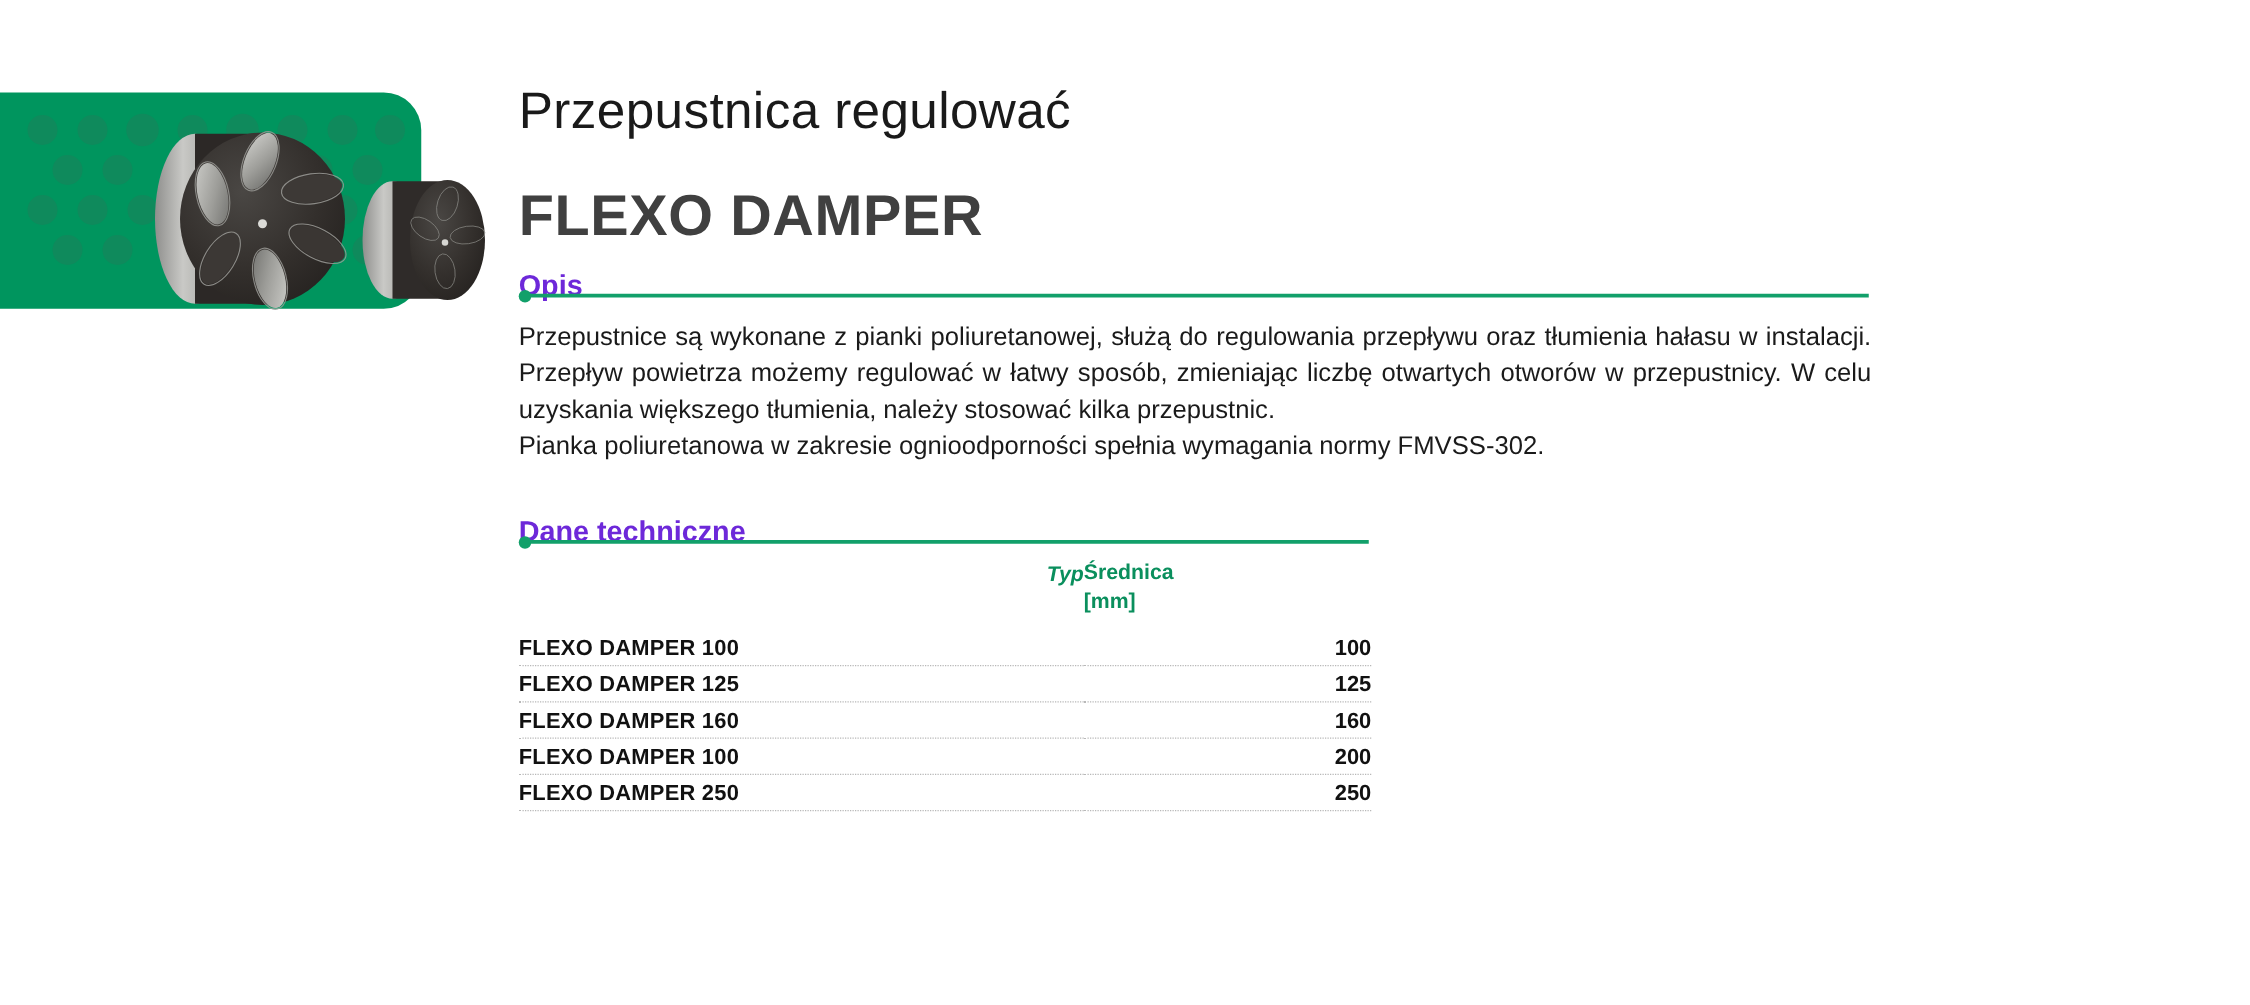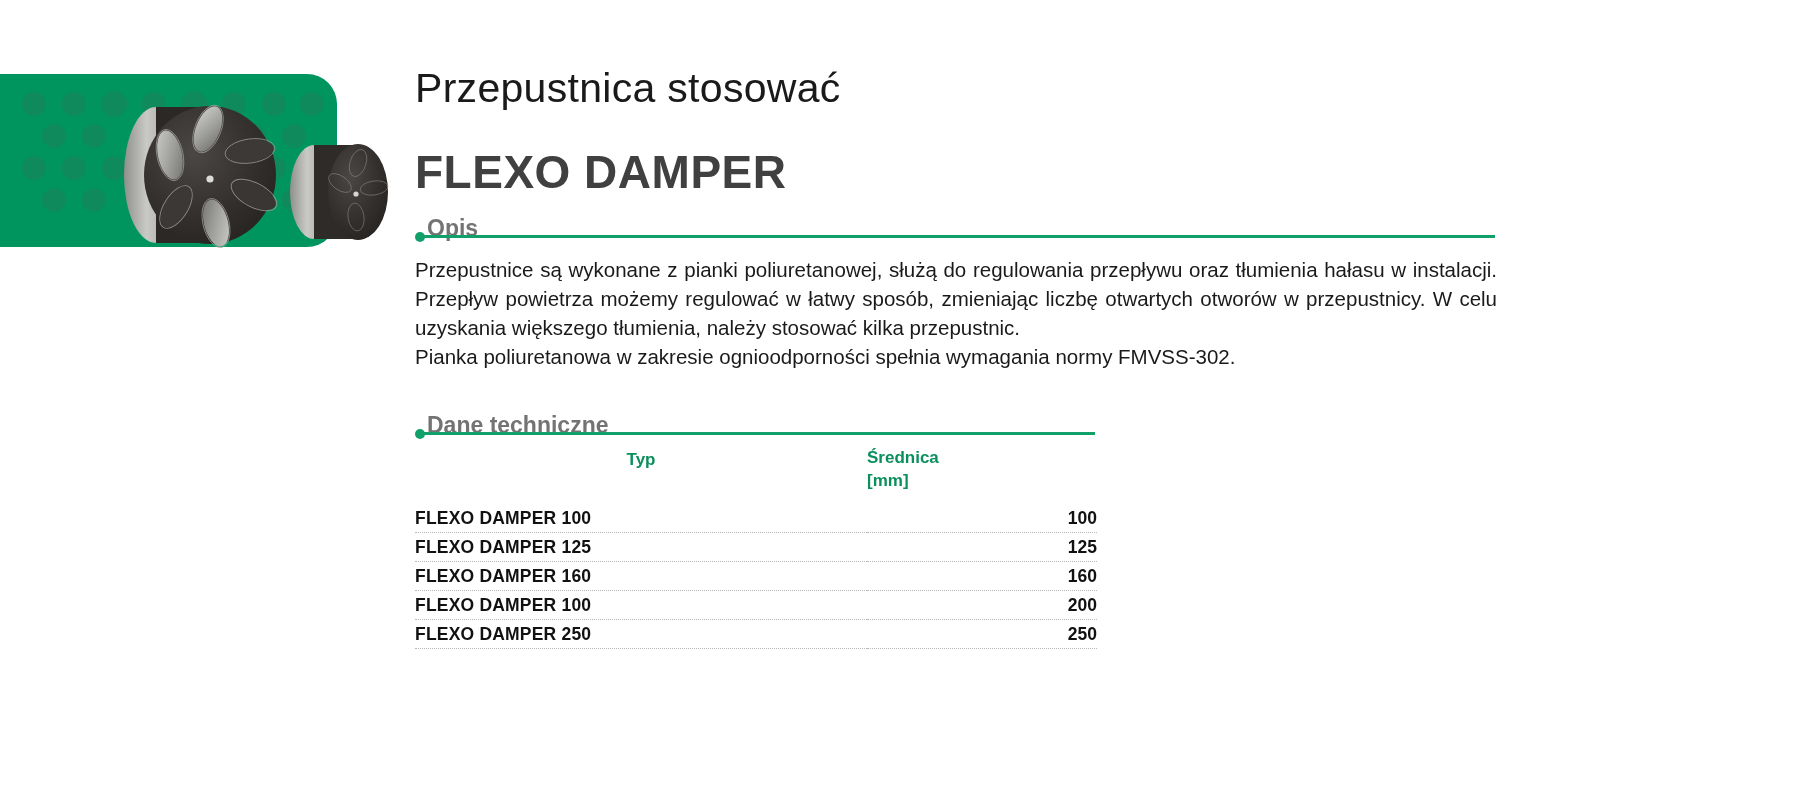--- a/index.html
+++ b/index.html
@@ -76,24 +76,23 @@
     color: #404040;
     letter-spacing: 0.5px;
     line-height: 1;
     white-space: nowrap;
   }
 
   .section-head {
     position: absolute;
     font-size: 23px;
     font-weight: 700;
-    color: #737373;
+    color: #6d28d9;
     line-height: 1;
     white-space: nowrap;
-    margin-left: 12px;
   }
   .head-opis { left: 0; top: 198px; }
   .head-dane { left: 0; top: 395px; }
 
   
   .rule {
     position: absolute;
     height: 10px;
   }
   .rule .bar {
@@ -143,23 +142,24 @@
   }
   .tbl th {
     font-size: 17px;
     font-weight: 700;
     color: #0a8f5d;
     padding: 0;
     line-height: 23px;
     vertical-align: top;
   }
   .tbl th.c-typ {
-    text-align: center;
+    text-align: right;
     width: 452px;
     padding-top: 2px;
+    font-style: italic;
   }
   .tbl th.c-dim {
     text-align: left;
     width: 230px;
   }
   .tbl th .unit {
     display: block;
   }
   .tbl td {
     font-size: 17.5px;
@@ -270,21 +270,21 @@
       <ellipse cx="112" cy="128" rx="13" ry="25" transform="rotate(166 112 128)"></ellipse>
       <ellipse cx="72" cy="112" rx="12" ry="24" transform="rotate(32 72 112)"></ellipse>
       <ellipse cx="66" cy="60" rx="13" ry="26" transform="rotate(-12 66 60)"></ellipse>
     </g>
     <circle cx="106" cy="84" r="3.6" fill="#dcdcd8"></circle>
   </g>
 </svg>
 
 <div class="content">
 
-  <div class="eyebrow">Przepustnica stosować</div>
+  <div class="eyebrow">Przepustnica regulować</div>
 
   <h1 class="product-title">FLEXO DAMPER</h1>
 
   <h2 class="section-head head-opis">Opis</h2>
 
   <div class="rule rule-opis">
     <span class="dot"></span>
     <span class="bar"></span>
   </div>
 

